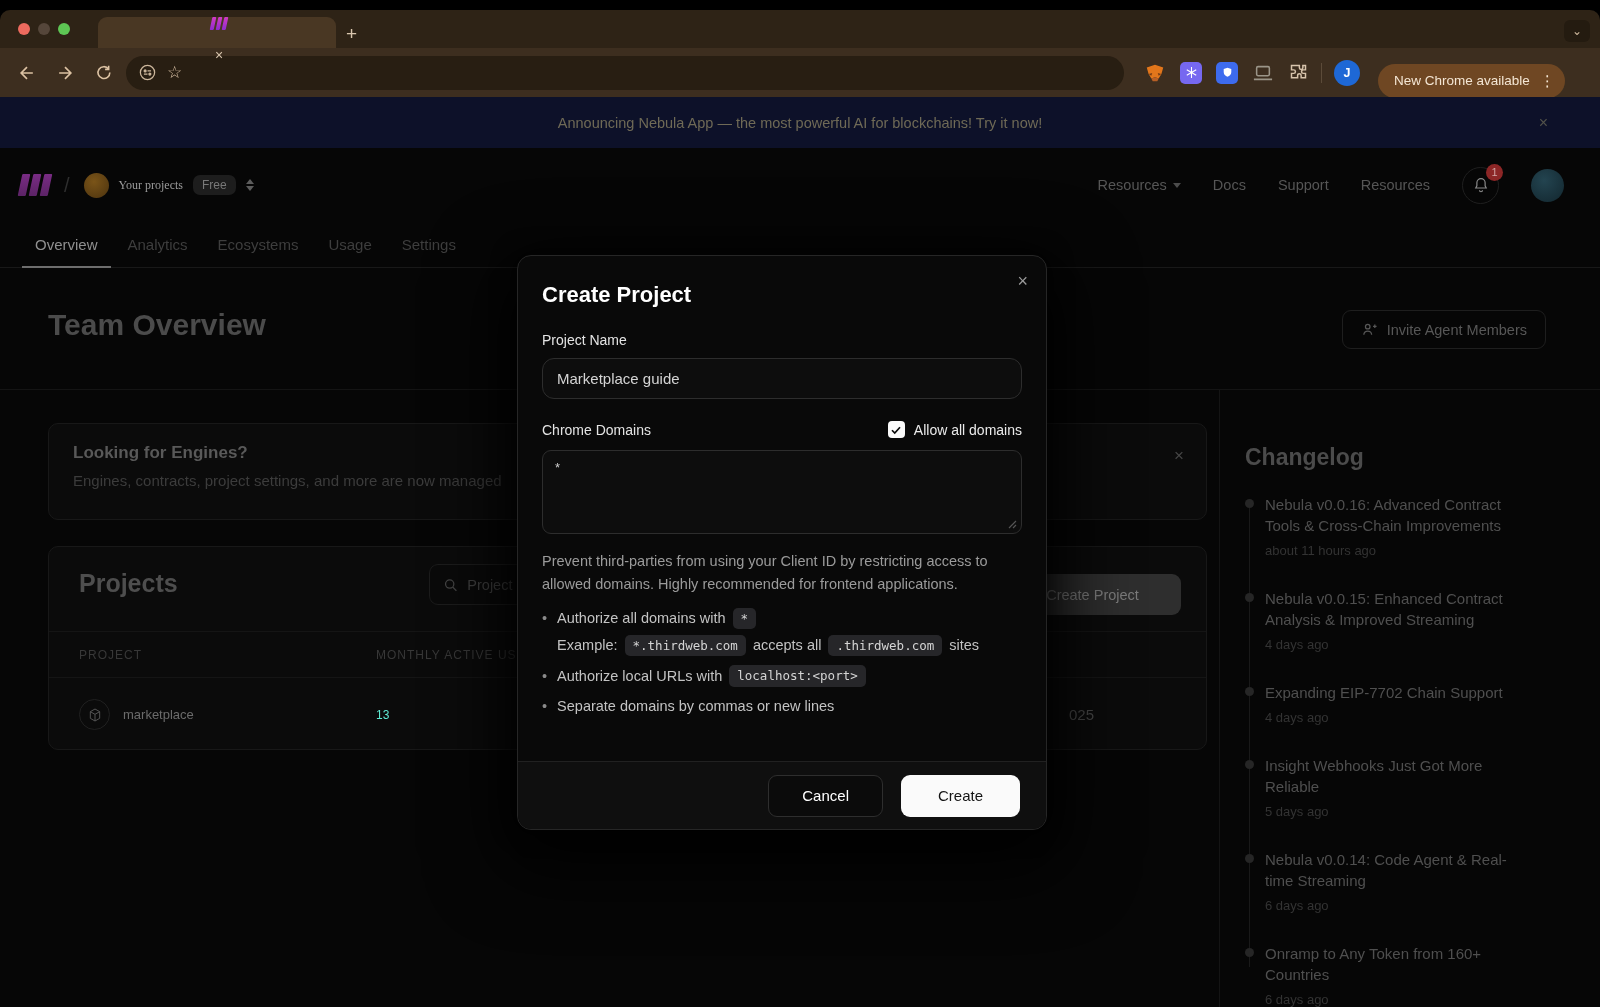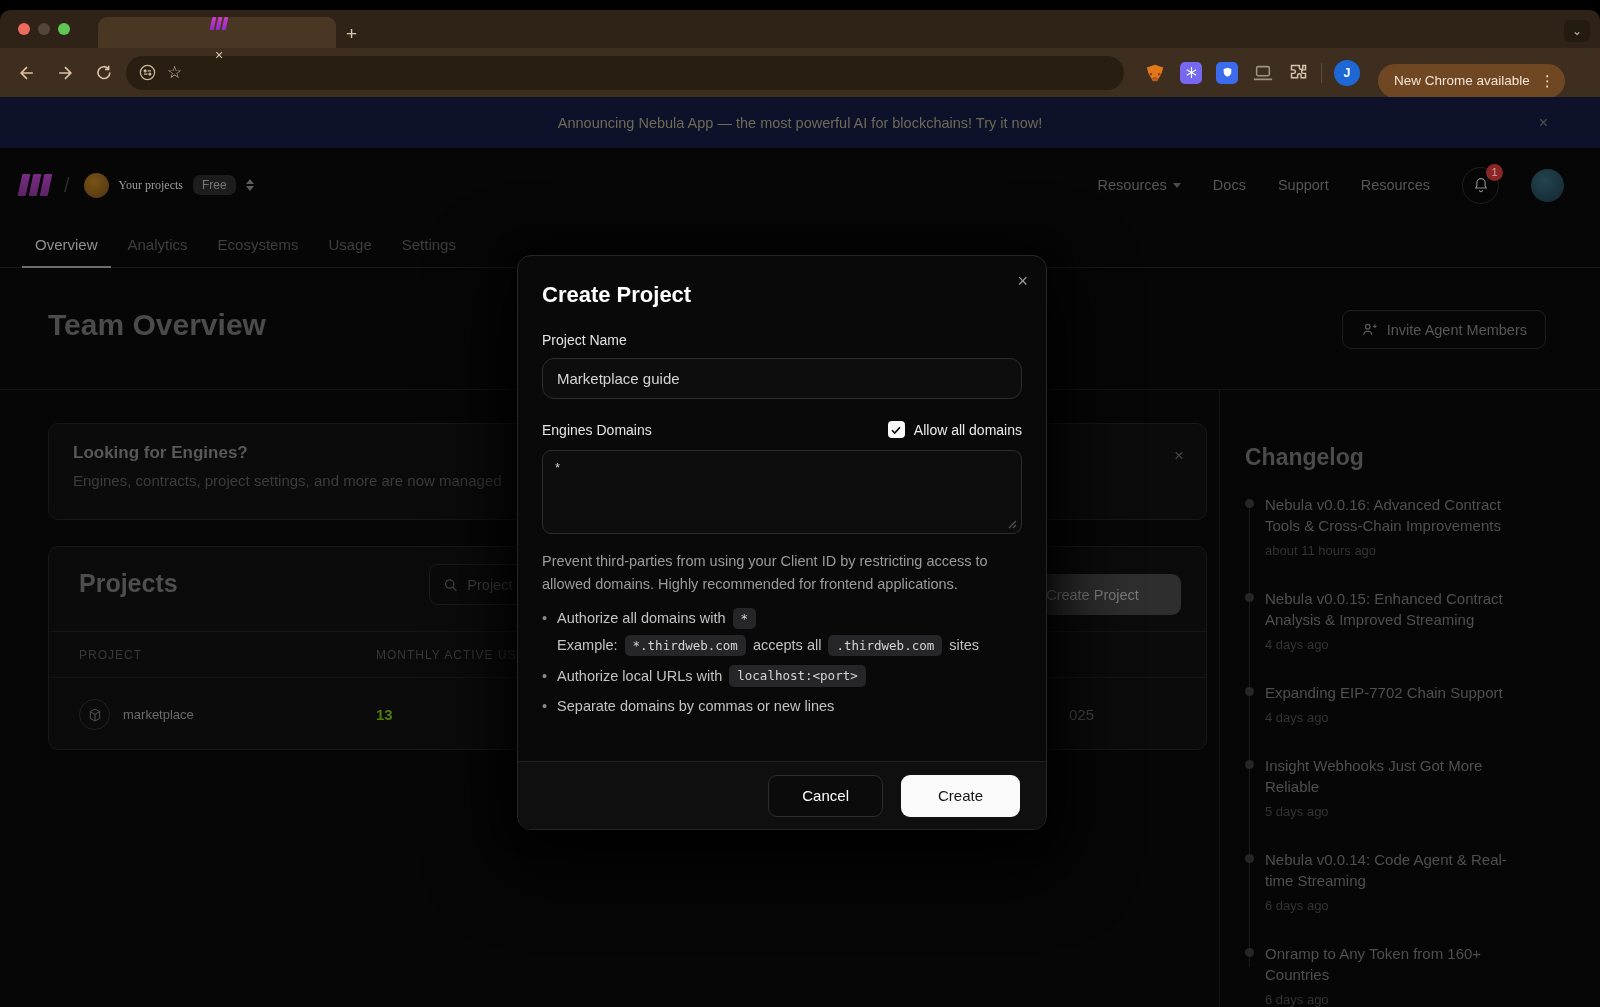--- a/index.html
+++ b/index.html
@@ -93,21 +93,21 @@
   .proj-search input::placeholder { color:#404040; }
   .create-btn-bg { position:absolute; right:25px; top:27px; width:177px; height:41px; background:#2e2e2e;
     border-radius:9px; color:#7c7c7c; font-size:14.5px; display:flex; align-items:center; justify-content:center; border:0; }
   .table-head { height:47px; border-top:1px solid #151515; border-bottom:1px solid #151515; display:flex;
     align-items:center; padding:0 30px; font-size:12px; letter-spacing:1px; color:#383838; }
   .th-project { width:297px; }
   .table-row { height:73px; display:flex; align-items:center; padding:0 30px; position:relative; }
   .row-id { width:297px; display:flex; align-items:center; gap:13px; }
   .cube-circle { width:31px; height:31px; border:1px solid #202020; border-radius:50%; display:flex; align-items:center; justify-content:center; }
   .row-name { color:#6b6b6b; font-size:13px; }
-  .row-mau { color:#4d7c0f; font-size:15px;font-weight:bold; }
+  .row-mau { color:#5eead4; font-size:12px; }
   .row-date { position:absolute; left:1020px; color:#474747; font-size:15px; }
 
   .changelog { width:381px; border-left:1px solid #141414; padding:54px 0 0 25px; }
   .cl-title { color:#4b4b4b; font-size:23px; font-weight:bold; }
   .cl-list { position:relative; margin-top:23px; }
   .cl-line { position:absolute; left:4px; top:8px; bottom:40px; width:1px; background:#191919; }
   .cl-item { position:relative; padding-left:20px; width:272px; margin-bottom:30px; }
   .cl-dot { position:absolute; left:0; top:5px; width:9px; height:9px; border-radius:50%; background:#262626; }
   .cl-item-title { color:#4f4f4f; font-size:15px; line-height:21px; }
   .cl-time { color:#333; font-size:13px; margin-top:7px; }
@@ -377,21 +377,21 @@
 
   <div class="modal">
     <span class="modal-close">×</span>
     <div class="modal-body">
       <div class="modal-title">Create Project</div>
 
       <div class="field-label">Project Name</div>
       <input class="text-input" value="Marketplace guide" style="">
 
       <div class="ad-row">
-        <span class="ad-label">Engines Domains</span>
+        <span class="ad-label">Chrome Domains</span>
         <span class="allow-wrap">
           <span class="checkbox">
             <svg width="12" height="12" viewBox="0 0 24 24" fill="none" stroke="#0a0a0a" stroke-width="3.4">
                 <path d="M4 12.5l5.5 5.5L20 6.5"></path>
               </svg>
           </span>
           <span class="allow-label">Allow all domains</span>
         </span>
       </div>
 

